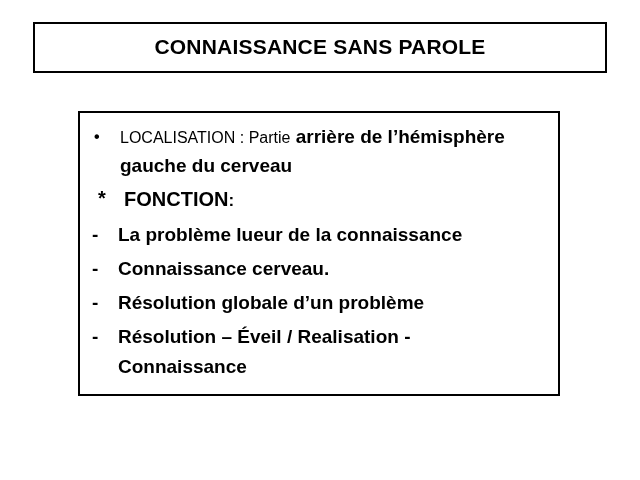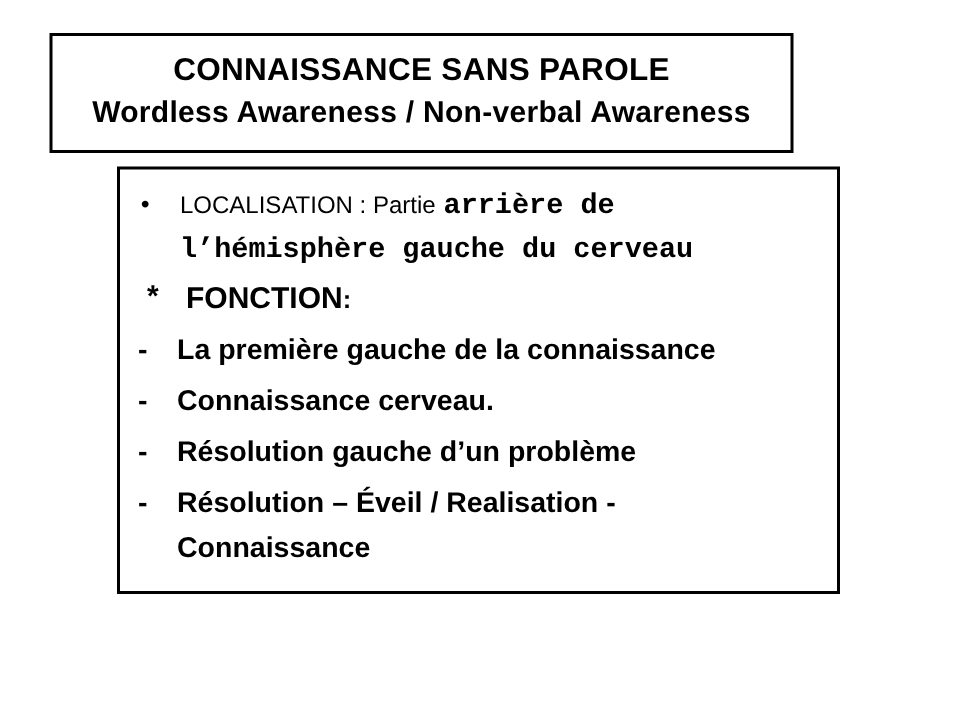--- a/index.html
+++ b/index.html
@@ -16,21 +16,21 @@
   }
   .slide {
     position: relative;
     width: 640px;
     height: 480px;
   }
   .title-box {
     position: absolute;
     left: 33px;
     top: 22px;
-    width: 496px;
+    width: 574px;
     box-sizing: border-box;
     border: 2px solid #000000;
     background: #ffffff;
     padding: 8px 6px 10px 6px;
     text-align: center;
   }
   .title-line {
     font-weight: bold;
     font-size: 21px;
     line-height: 29px;
@@ -85,21 +85,20 @@
     font-weight: normal;
   }
   .loc-small {
     font-size: 16px;
     font-weight: normal;
     margin-top: 12px;
   }
   .loc-big {
     font-size: 19px;
     font-weight: bold;
-    font-family: Liberation Mono, monospace;
   }
   .function-row {
     margin-top: 4px;
     margin-bottom: 6px;
   }
   .function-text {
     font-size: 20px;
     font-weight: bold;
     line-height: 30px;
   }
@@ -111,21 +110,20 @@
     margin-bottom: 6px;
   }
 </style>
 </head>
 <body>
 
 <div class="slide">
 
   <div class="title-box">
     <div class="title-line">CONNAISSANCE SANS PAROLE</div>
-    <div class="title-line second">Wordless Awareness / Non-verbal Awareness</div>
   </div>
 
   <div class="body-box">
 
     <div class="row loc-row">
       <div class="marker bullet">•</div>
       <div class="text">
         <span class="loc-small">LOCALISATION : Partie</span>
         <span class="loc-big">arrière de</span>
         <span class="loc-big">l’hémisphère gauche du cerveau</span>
@@ -134,31 +132,31 @@
 
     <div class="row function-row">
       <div class="marker star">*</div>
       <div class="text">
         <span class="function-text">FONCTION</span><span class="function-colon">:</span>
       </div>
     </div>
 
     <div class="row list-row">
       <div class="marker dash">-</div>
-      <div class="text">La première gauche de la connaissance</div>
+      <div class="text">La problème lueur de la connaissance</div>
     </div>
 
     <div class="row list-row">
       <div class="marker dash">-</div>
       <div class="text">Connaissance cerveau.</div>
     </div>
 
     <div class="row list-row">
       <div class="marker dash">-</div>
-      <div class="text">Résolution gauche d’un problème</div>
+      <div class="text">Résolution globale d’un problème</div>
     </div>
 
     <div class="row">
       <div class="marker dash">-</div>
       <div class="text">Résolution – Éveil / Realisation -</div>
     </div>
 
     <div class="row">
       <div class="marker dash"></div>
       <div class="text">Connaissance</div>

